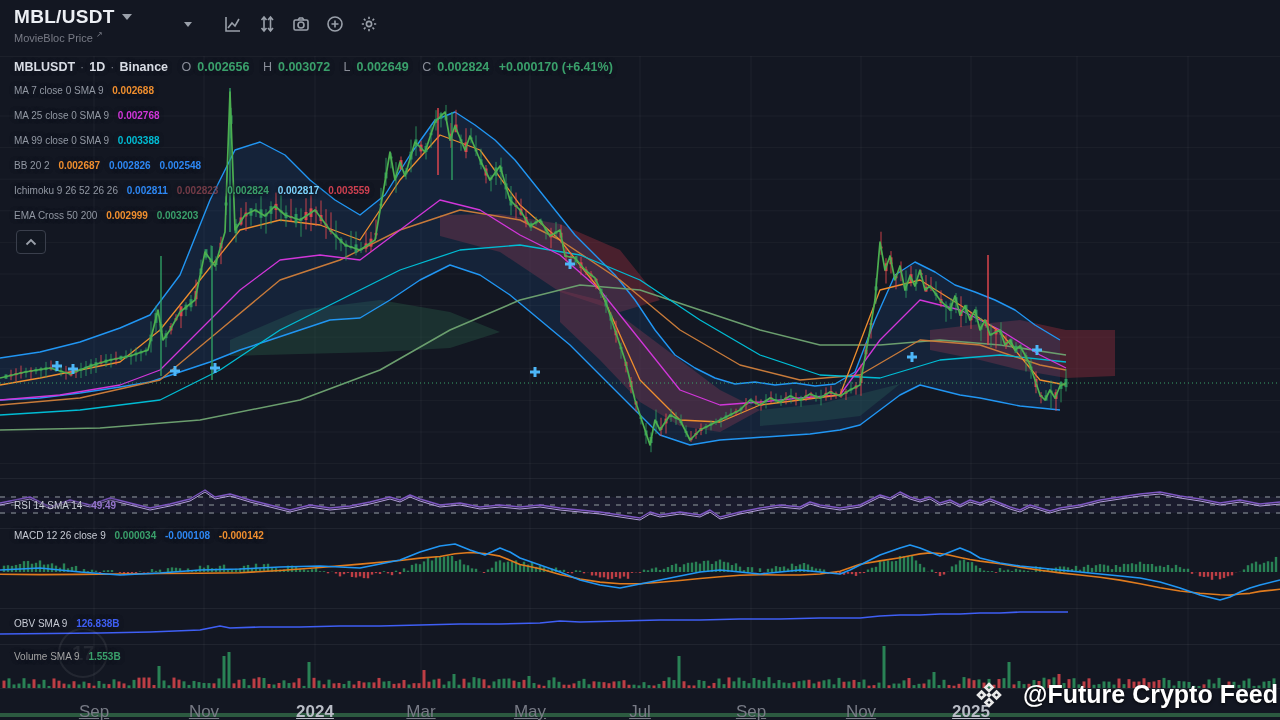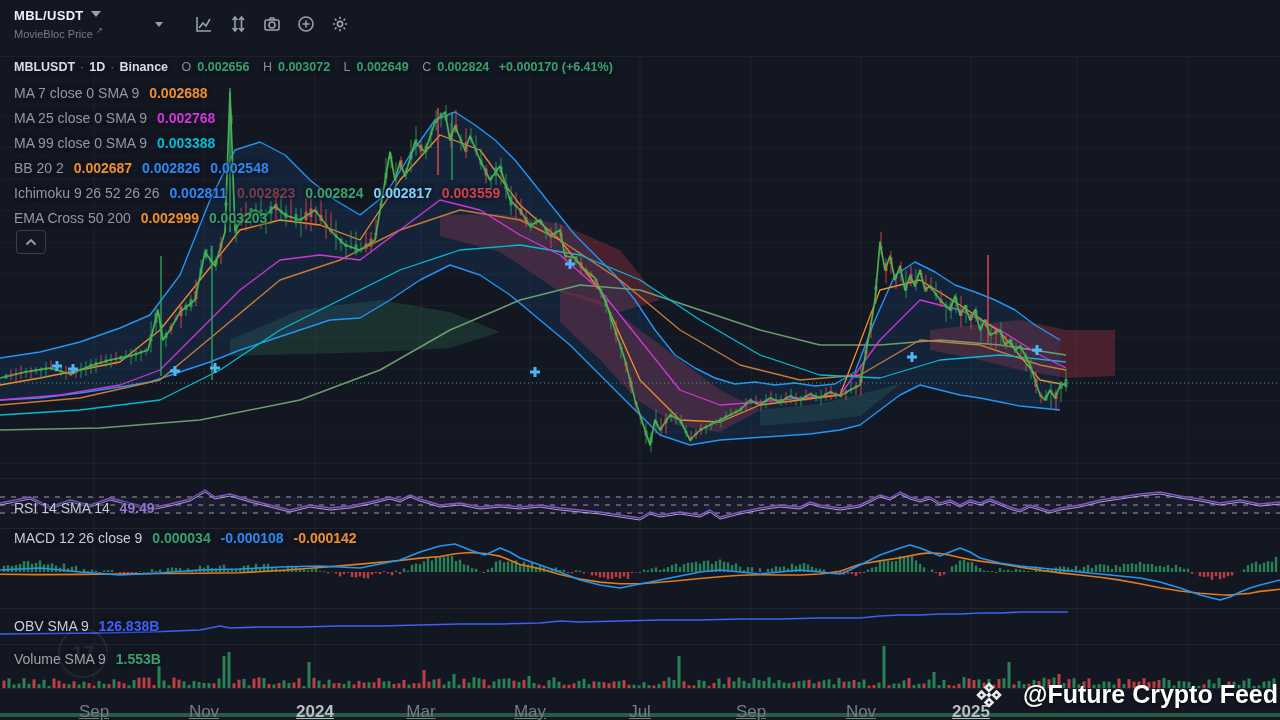--- a/index.html
+++ b/index.html
@@ -3,35 +3,35 @@
 <meta charset="utf-8">
 <style>
   html,body{margin:0;padding:0;background:#131722;}
   body{width:1280px;height:720px;position:relative;overflow:hidden;
        font-family:"Liberation Sans",sans-serif;-webkit-font-smoothing:antialiased;}
   #chart-svg{position:absolute;left:0;top:0;z-index:1;}
   
   #header{position:absolute;left:0;top:0;width:1280px;height:56px;z-index:10;
           border-bottom:1px solid rgba(255,255,255,0.04);display:flex;align-items:flex-start;}
   #symbol-block{margin:6px 0 0 14px;cursor:pointer;}
-  #symbol-title{font-size:13px;font-weight:bold;color:#eceff4;letter-spacing:.3px;display:inline-block;}
+  #symbol-title{font-size:19px;font-weight:bold;color:#eceff4;letter-spacing:.3px;display:inline-block;}
   #symbol-caret{display:inline-block;margin-left:7px;vertical-align:3px;width:0;height:0;
       border-left:5px solid transparent;border-right:5px solid transparent;border-top:6px solid #9aa0aa;}
   #symbol-sub{font-size:11px;color:#787b86;margin-top:2px;}
   #symbol-sub sup{font-size:8px;}
   #toolbar{display:flex;align-items:center;gap:0;margin:14px 0 0 38px;}
   .tb-item{font-size:12.5px;color:#9aa0aa;padding:4px 11px;cursor:pointer;border-radius:3px;}
   .tb-item.active{color:#f1f3f6;font-weight:bold;}
   .tb-caret{width:0;height:0;border-left:4px solid transparent;border-right:4px solid transparent;
       border-top:5px solid #9aa0aa;margin:0 10px 0 14px;cursor:pointer;}
   .tb-icon{width:20px;height:20px;margin:0 7px;cursor:pointer;display:flex;align-items:center;justify-content:center;}
   .tb-icon svg{stroke:#9aa0aa;fill:none;stroke-width:1.6;}
   .tb-sep{width:14px;}
   
-  .legend{position:absolute;left:14px;z-index:6;font-size:14px;white-space:nowrap;
+  .legend{position:absolute;left:14px;z-index:6;font-size:10px;white-space:nowrap;
           text-shadow:0 0 4px #131722,0 0 4px #131722;cursor:default;}
   .legend .lab{color:#9298a3;}
   .legend .val{font-weight:bold;margin-left:6px;}
   #ohlc-row{top:60px;font-size:12.5px;}
   #ohlc-row .sym{color:#d8dce4;font-weight:bold;}
   #ohlc-row .dot{color:#787b86;margin:0 5px;}
   #ohlc-row .k{color:#8a8e99;margin-left:10px;}
   
   #collapse-btn{position:absolute;left:16px;top:230px;width:28px;height:22px;z-index:6;
       border:1px solid #3a3f4c;border-radius:4px;background:rgba(19,23,34,.6);

